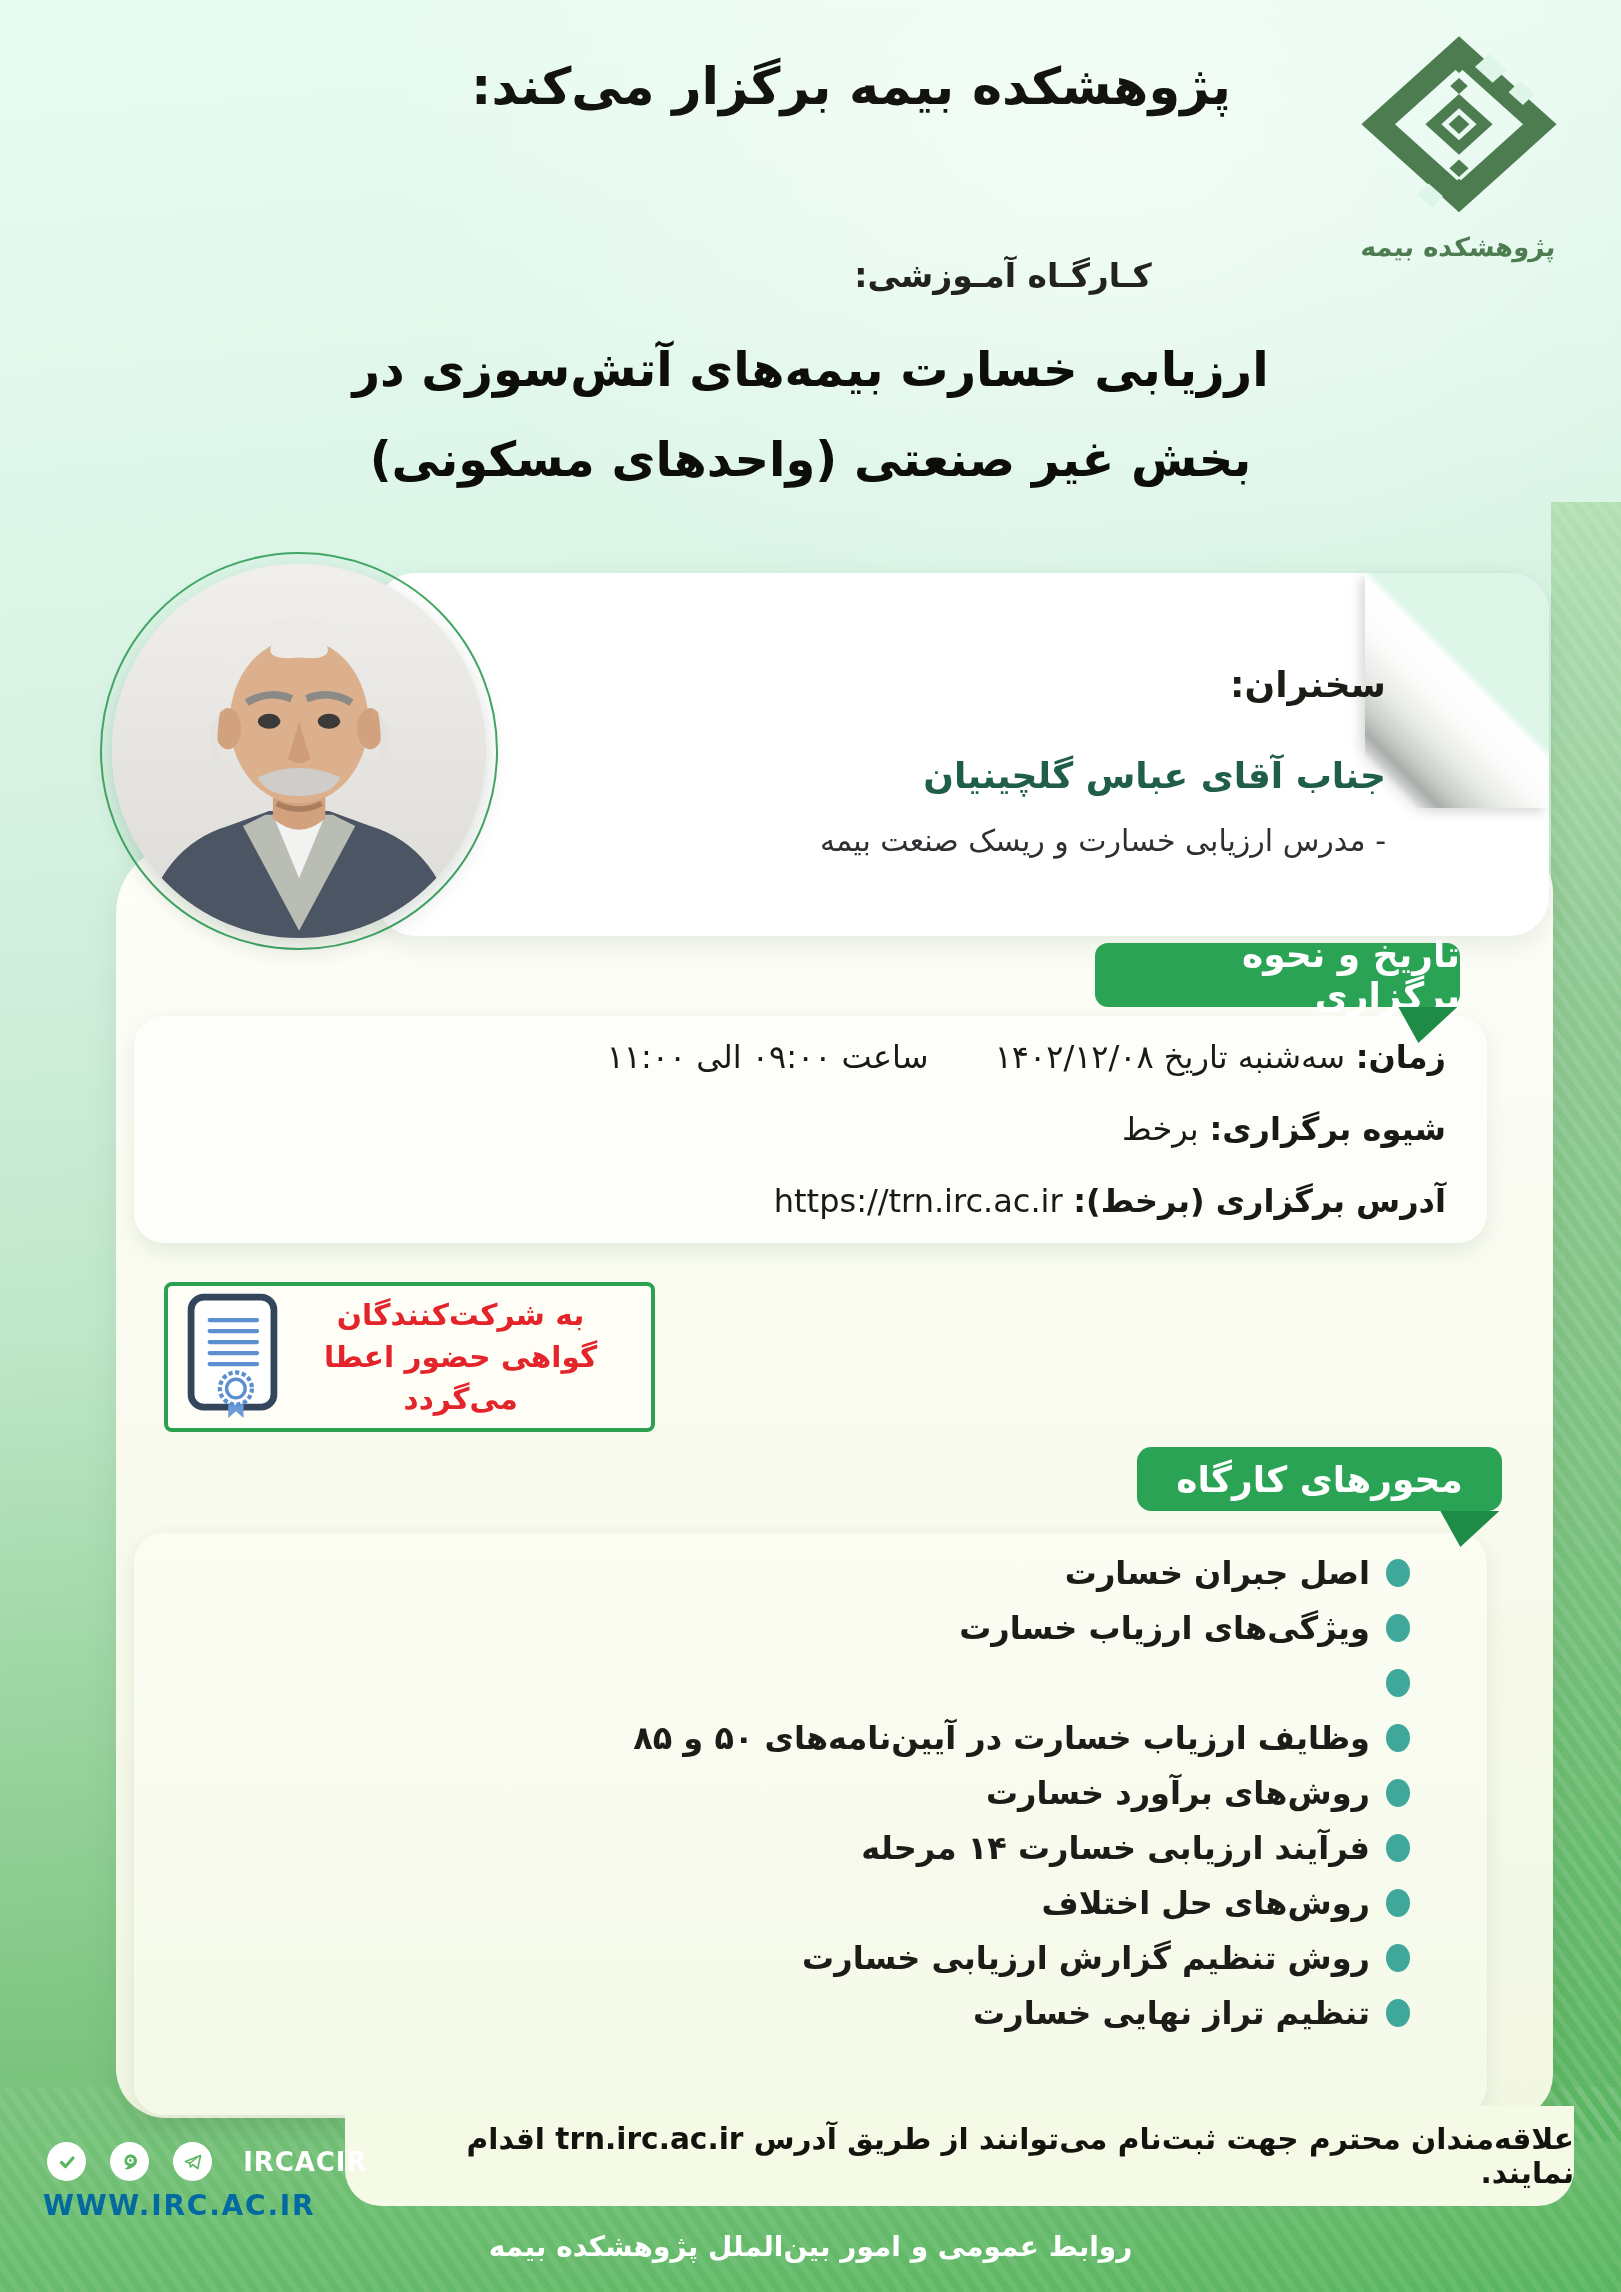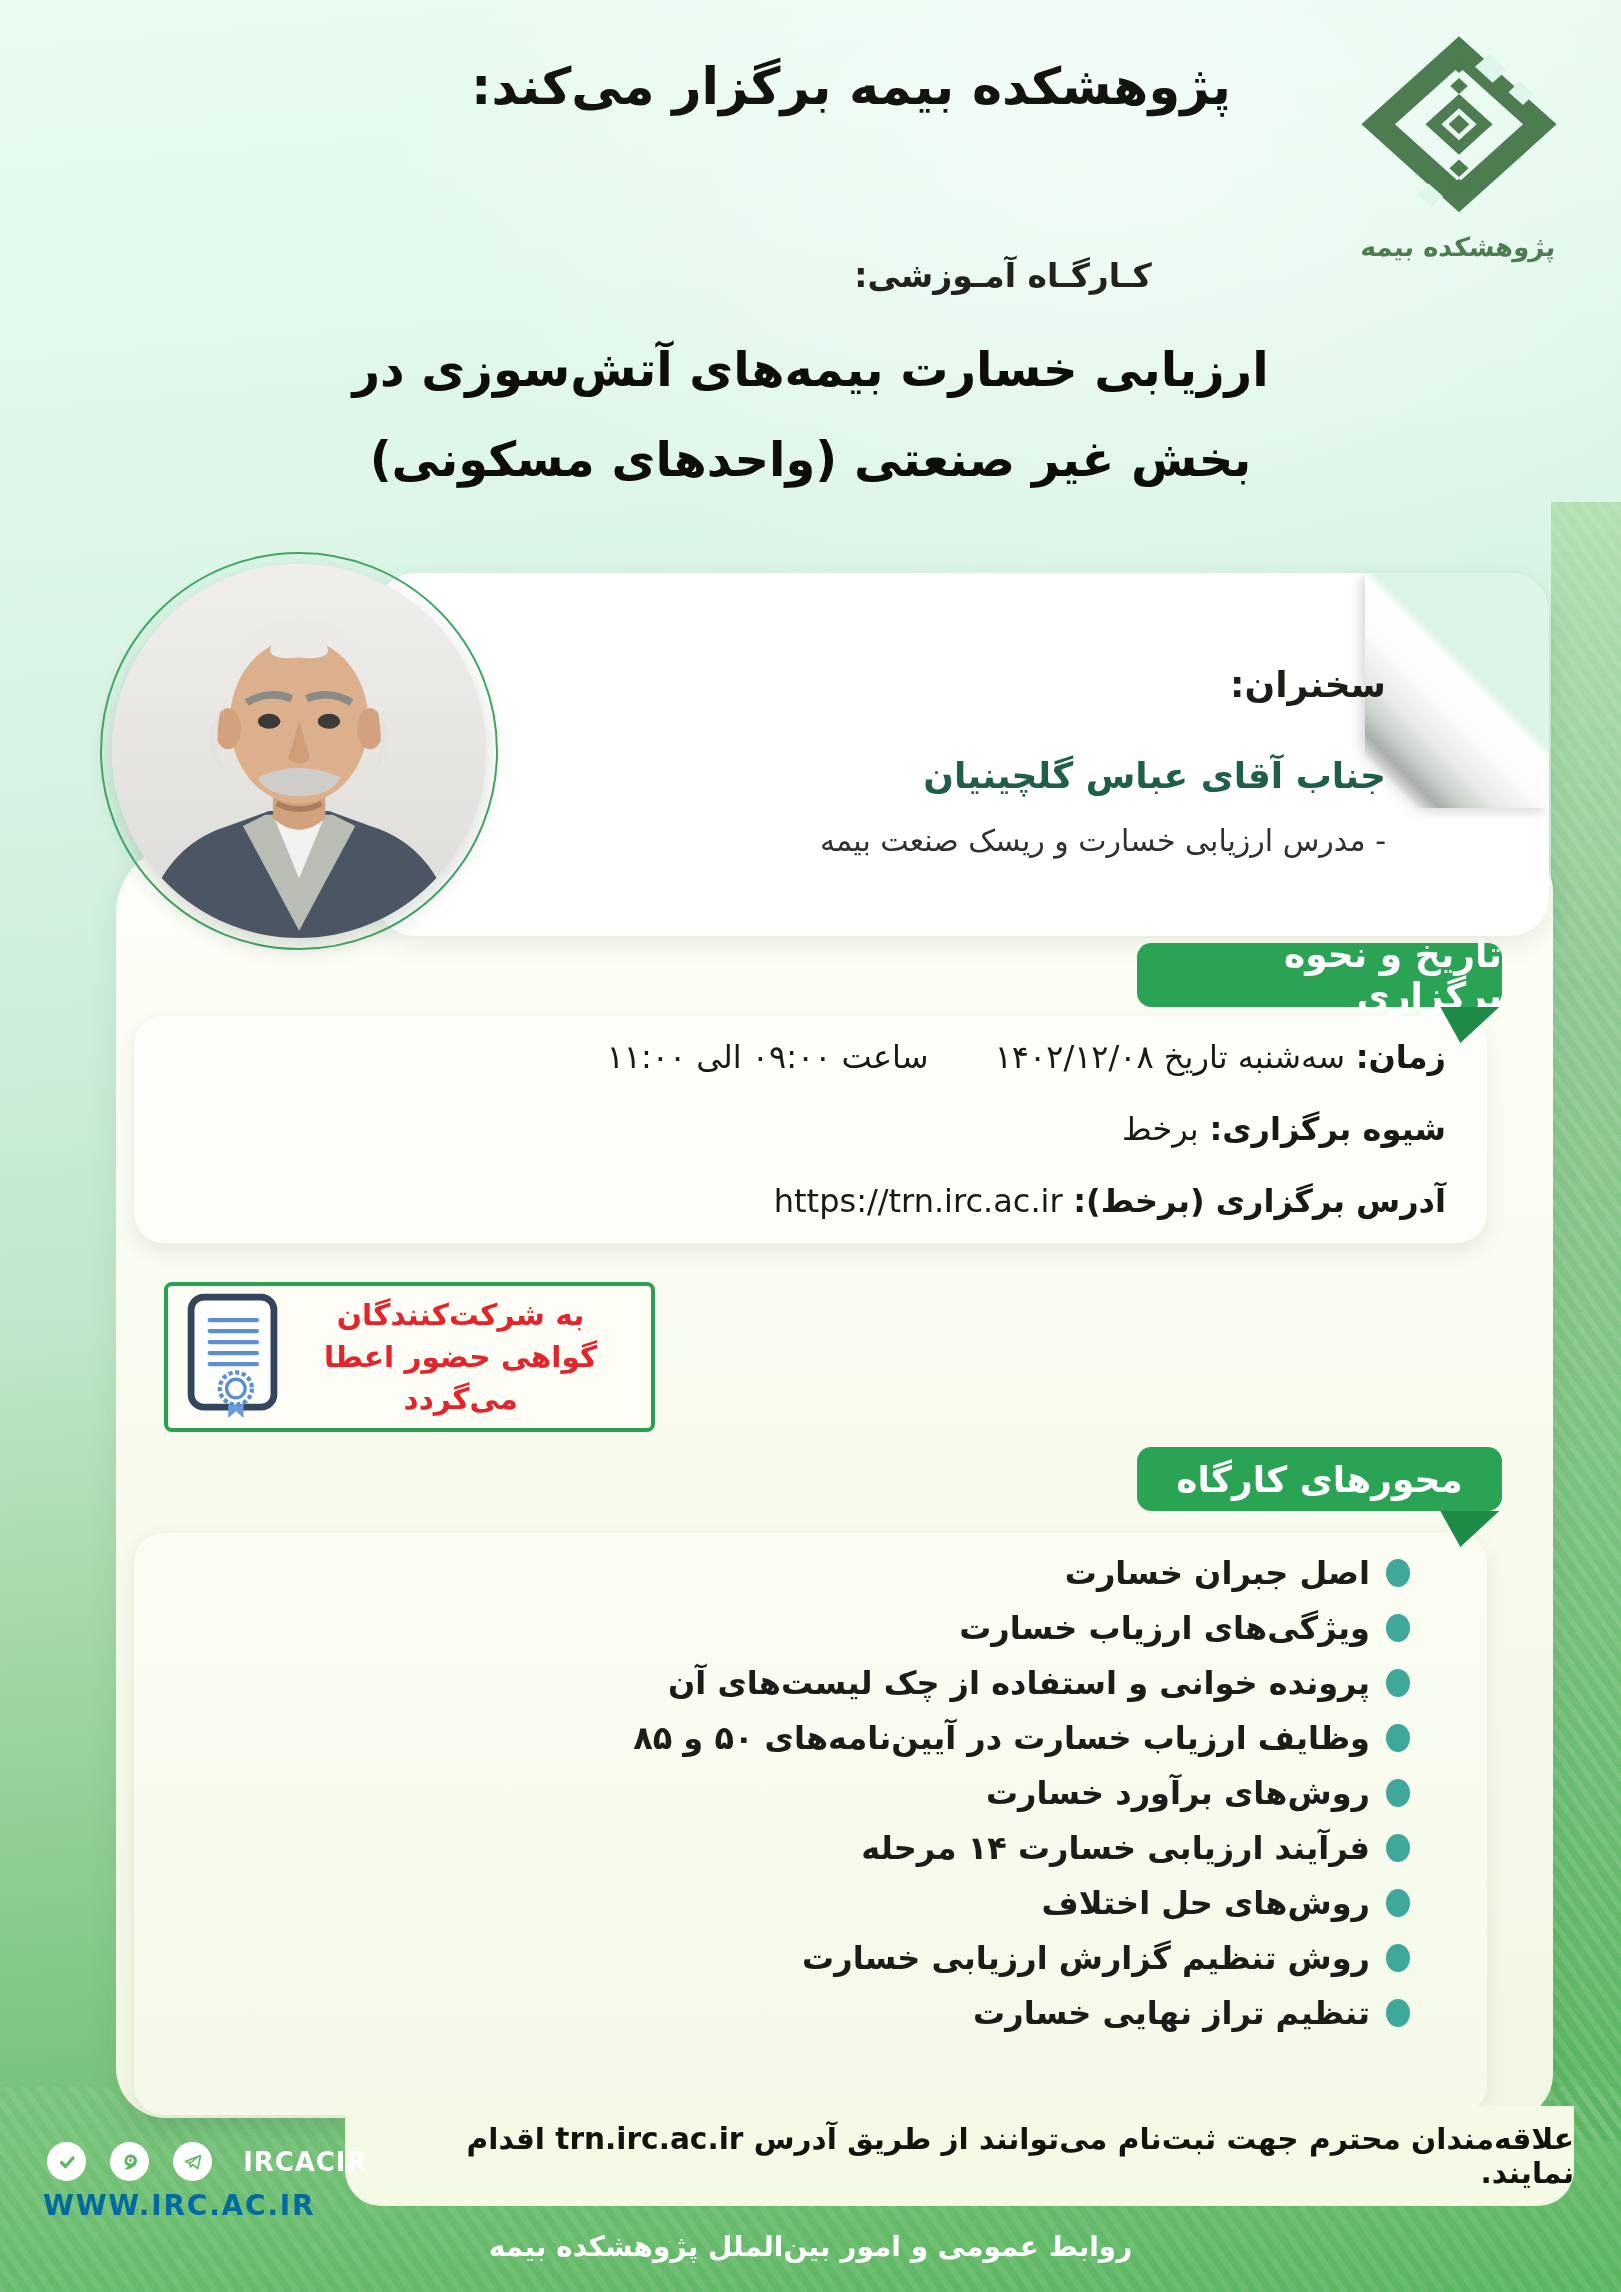--- a/index.html
+++ b/index.html
@@ -56,21 +56,21 @@
   .photo-inner { position:absolute; inset:9.9px; border-radius:50%; overflow:hidden; background:#eceae8;
     box-shadow:0 9px 23px rgba(30,60,35,0.18); }
   .photo-inner svg { width:100%; height:100%; display:block; }
 
   
   .banner { position:absolute; width:365px; height:64px; z-index:4; border-radius:14.3px;
     background:#2aa355; color:#ffffff; font-size:36px; font-weight:800;
     display:flex; align-items:center; justify-content:center; }
   .banner::after { content:""; position:absolute; top:100%; right:2.7px; width:59px; height:36px;
     background:#1e8c47; clip-path:polygon(0 0, 100% 0, 34% 100%); }
-  .banner.b-schedule { left:1137px; top:943px; }
+  .banner.b-schedule { left:1095px; top:943px;border-radius:13px; }
   .banner.b-topics   { left:1137px; top:1447px; }
 
   
   .schedule-card { position:absolute; left:134px; top:1016px; width:1353px; height:227px; z-index:2;
     background:#fdfefa; border-radius:30px; box-shadow:0 7.2px 19.7px rgba(50,90,55,0.10);
     padding:21.5px 41px 23px 41px; display:flex; flex-direction:column; justify-content:space-between; }
   .sch-row { display:flex; align-items:baseline; font-size:32px; color:#191915; }
   .sch-label { font-weight:800; }
   .sch-value { font-weight:400; margin-right:10.7px; }
   .sch-hours { font-weight:400; margin-right:66px; }
@@ -246,21 +246,20 @@
       <li>
           <span class="bullet"></span>
           <span>اصل جبران خسارت</span>
         </li>
       <li>
           <span class="bullet"></span>
           <span>ویژگی‌های ارزیاب خسارت</span>
         </li>
       <li>
           <span class="bullet"></span>
-          <span>پرونده خوانی و استفاده از چک لیست‌های آن</span>
         </li>
       <li>
           <span class="bullet"></span>
           <span>وظایف ارزیاب خسارت در آیین‌نامه‌های ۵۰ و ۸۵</span>
         </li>
       <li>
           <span class="bullet"></span>
           <span>روش‌های برآورد خسارت</span>
         </li>
       <li>

